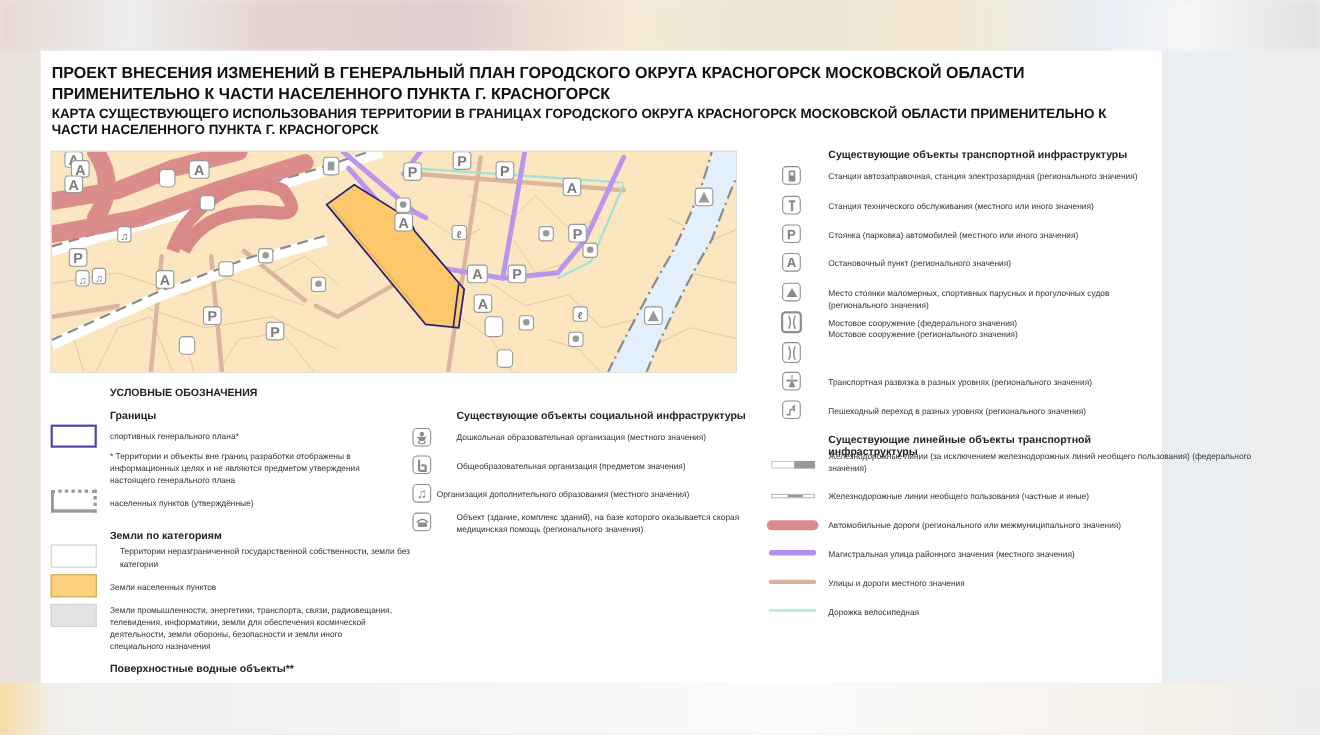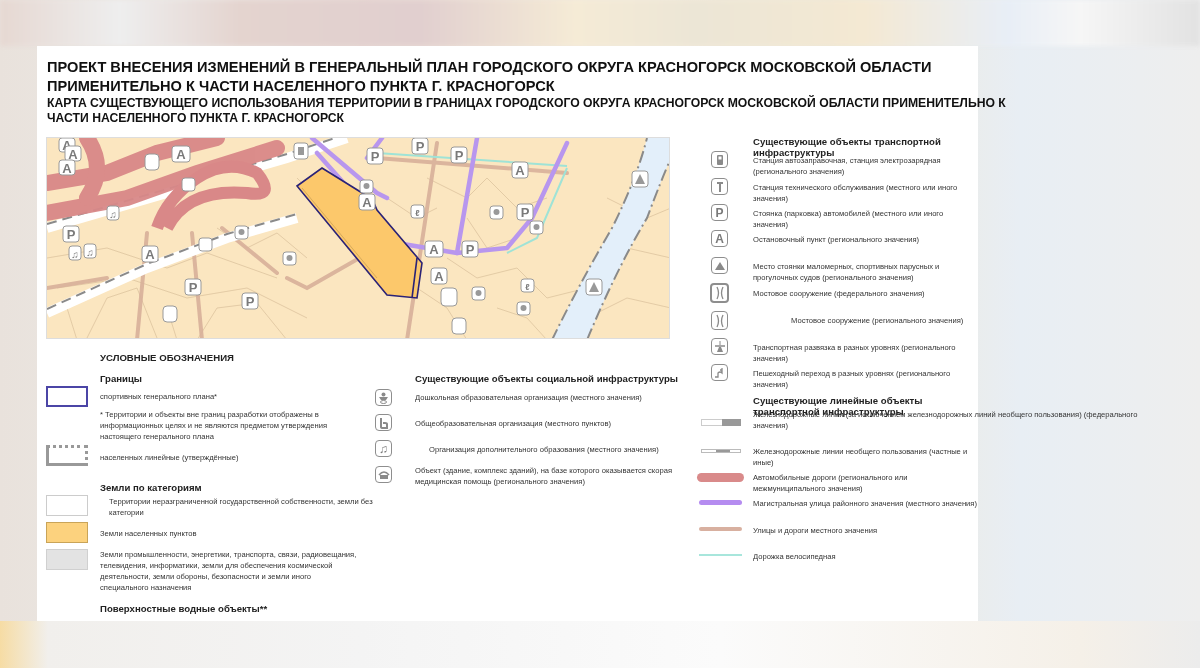--- a/index.html
+++ b/index.html
@@ -8,21 +8,21 @@
     font-family: "Liberation Sans", sans-serif;
     background: linear-gradient(90deg, #e9e2dc 0%, #ece9e6 15%, #e8d9d4 30%, #f3ecde 50%, #efe8d8 70%, #e8eef4 85%, #eeeeee 100%);
     position: relative;
     color: #222;
   }
   .bg-top { position: absolute; left: 0; top: 0; width: 1200px; height: 46px;
     background: linear-gradient(90deg, #e6d8d2 0%, #eeeeee 10%, #e4d4cf 20%, #e1cfcf 35%, #f5ebd6 48%, #ece6d6 58%, #f4e9d3 72%, #e8eef6 84%, #f6f6f6 90%, #e2e2e2 100%);
     filter: blur(2px); }
   .bg-bottom { position: absolute; left: 0; top: 621px; width: 1200px; height: 47px;
     background: linear-gradient(90deg, #f6dca4 0%, #f1efec 4%, #f4f4f4 30%, #fbfbfb 60%, #f5f0e8 90%, #ececec 100%); }
-  .card { position: absolute; left: 37px; top: 46px; width: 941px; height: 575px; background: #ffffff; }
+  .card { position: absolute; left: 37px; top: 46px; width: 1019px; height: 575px; background: #ffffff; }
 
   .title1 { position: absolute; left: 10px; top: 12px; font-size: 14.6px; font-weight: bold; line-height: 19px; color: #111; width: 1000px; }
   .title2 { position: absolute; left: 10px; top: 50px; font-size: 12.2px; font-weight: bold; line-height: 15px; color: #111; width: 1000px; }
 
   .map { position: absolute; left: 9px; top: 91px; width: 624px; height: 202px; overflow: hidden; border: 1px solid #ddd; background: #fbe6c0; }
   .map svg { display: block; }
 
   .legend-heading { position: absolute; font-size: 9.6px; font-weight: bold; color: #222; }
   .legend-sub { position: absolute; font-size: 9.6px; font-weight: bold; color: #222; }
   .ltext { position: absolute; font-size: 7.6px; color: #333; line-height: 11px; }
@@ -271,21 +271,21 @@
     </svg>
   </div>
 
   <div class="legend-heading" style="left:63px; top:306px;">УСЛОВНЫЕ ОБОЗНАЧЕНИЯ</div>
 
   <div class="legend-sub" style="left:63px; top:327px;text-align:right;">Границы</div>
   <div class="swatch" style="left:9px; top:340px; width:42px; height:21px; border:2px solid #4b45a6;"></div>
   <div class="ltext" style="left:63px; top:345px;">спортивных генерального плана*</div>
   <div class="ltext" style="left:63px; top:363px; width:260px;">* Территории и объекты вне границ разработки отображены в информационных целях и не являются предметом утверждения настоящего генерального плана</div>
   <div class="swatch" style="left:9px; top:399px; width:42px; height:21px; border-left:3px solid #999; border-bottom:3px solid #999; border-top:3px dotted #999; border-right:3px dotted #999;"></div>
-  <div class="ltext" style="left:63px; top:406px;">населенных линейные (утверждённые)</div>
+  <div class="ltext" style="left:63px; top:406px;">населенных пунктов (утверждённые)</div>
 
   <div class="legend-sub" style="left:63px; top:436px;">Земли по категориям</div>
   <div class="swatch" style="left:9px; top:449px; width:42px; height:21px; border:1px solid #ccc; background:#fff;"></div>
   <div class="ltext" style="left:72px; top:450px; width:270px;">Территории неразграниченной государственной собственности, земли без категории</div>
   <div class="swatch" style="left:9px; top:476px; width:42px; height:21px; border:1px solid #c9a458; background:#fcd27e;"></div>
   <div class="ltext" style="left:63px; top:482px;">Земли населенных пунктов</div>
   <div class="swatch" style="left:9px; top:503px; width:42px; height:21px; border:1px solid #d0d0d0; background:#e3e3e3;"></div>
   <div class="ltext" style="left:63px; top:503px; width:260px;">Земли промышленности, энергетики, транспорта, связи, радиовещания, телевидения, информатики, земли для обеспечения космической деятельности, земли обороны, безопасности и земли иного специального назначения</div>
 
   <div class="legend-sub" style="left:63px; top:557px;">Поверхностные водные объекты**</div>
@@ -297,23 +297,23 @@
         <path d="M1 5 L10 5 L8 8 L3 8 Z" fill="#8a8a8a"></path>
         <ellipse cx="5.5" cy="10" rx="3" ry="1.5" fill="none" stroke="#8a8a8a"></ellipse>
       </svg>
   </div>
   <div class="ltext" style="left:378px; top:346px;">Дошкольная образовательная организация (местного значения)</div>
   <div class="icon-box" style="left:338px; top:368px;">
     <svg width="11" height="12" viewBox="0 0 11 12">
         <path d="M3 1 L3 10 Q3 11 5 11 L9 11 L9 7 Q9 6 7 6 L5 6" stroke="#8a8a8a" stroke-width="2" fill="none"></path>
       </svg>
   </div>
-  <div class="ltext" style="left:378px; top:372px;">Общеобразовательная организация (местного пунктов)</div>
+  <div class="ltext" style="left:378px; top:372px;">Общеобразовательная организация (предметом значения)</div>
   <div class="icon-box" style="left:338px; top:394px; font-size:12px;">♫</div>
-  <div class="ltext" style="left:392px; top:398px;">Организация дополнительного образования  (местного значения)</div>
+  <div class="ltext" style="left:360px; top:398px;">Организация дополнительного образования  (местного значения)</div>
   <div class="icon-box" style="left:338px; top:420px;">
     <svg width="12" height="10" viewBox="0 0 12 10">
         <path d="M1 5 Q6 -1 11 5" stroke="#8a8a8a" stroke-width="1.5" fill="none"></path>
         <rect x="2" y="5" width="8" height="4" fill="#8a8a8a"></rect>
       </svg>
   </div>
   <div class="ltext" style="left:378px; top:419px; width:260px;">Объект (здание, комплекс зданий), на базе которого оказывается скорая медицинская помощь (регионального значения)</div>
 
   <div class="legend-sub" style="left:716px; top:90px;">Существующие объекты транспортной инфраструктуры</div>
 
@@ -351,21 +351,21 @@
         <path d="M2 1 Q5 7 2 13 M8 1 Q5 7 8 13" stroke="#8a8a8a" stroke-width="1.3" fill="none"></path>
       </svg>
   </div>
   <div class="ltext" style="left:716px; top:242px;">Мостовое сооружение (федерального значения)</div>
 
   <div class="icon-box" style="left:674px; top:265px; height:19px;">
     <svg width="10" height="14" viewBox="0 0 10 14">
         <path d="M2 1 Q5 7 2 13 M8 1 Q5 7 8 13" stroke="#8a8a8a" stroke-width="1.3" fill="none"></path>
       </svg>
   </div>
-  <div class="ltext" style="left:716px; top:269px;margin-left:38px;">Мостовое сооружение (регионального значения)</div>
+  <div class="ltext" style="left:716px; top:252px;">Мостовое сооружение (регионального значения)</div>
 
   <div class="icon-box" style="left:674px; top:292px;">
     <svg width="12" height="12" viewBox="0 0 12 12">
         <path d="M1 5 L11 5" stroke="#8a8a8a" stroke-width="1.5"></path>
         <path d="M3 11 L5 6 L7 6 L9 11 Z" fill="#8a8a8a"></path>
         <path d="M6 0 L6 4" stroke="#8a8a8a"></path>
       </svg>
   </div>
   <div class="ltext" style="left:716px; top:296px;">Транспортная развязка в разных уровнях (регионального значения)</div>
 

